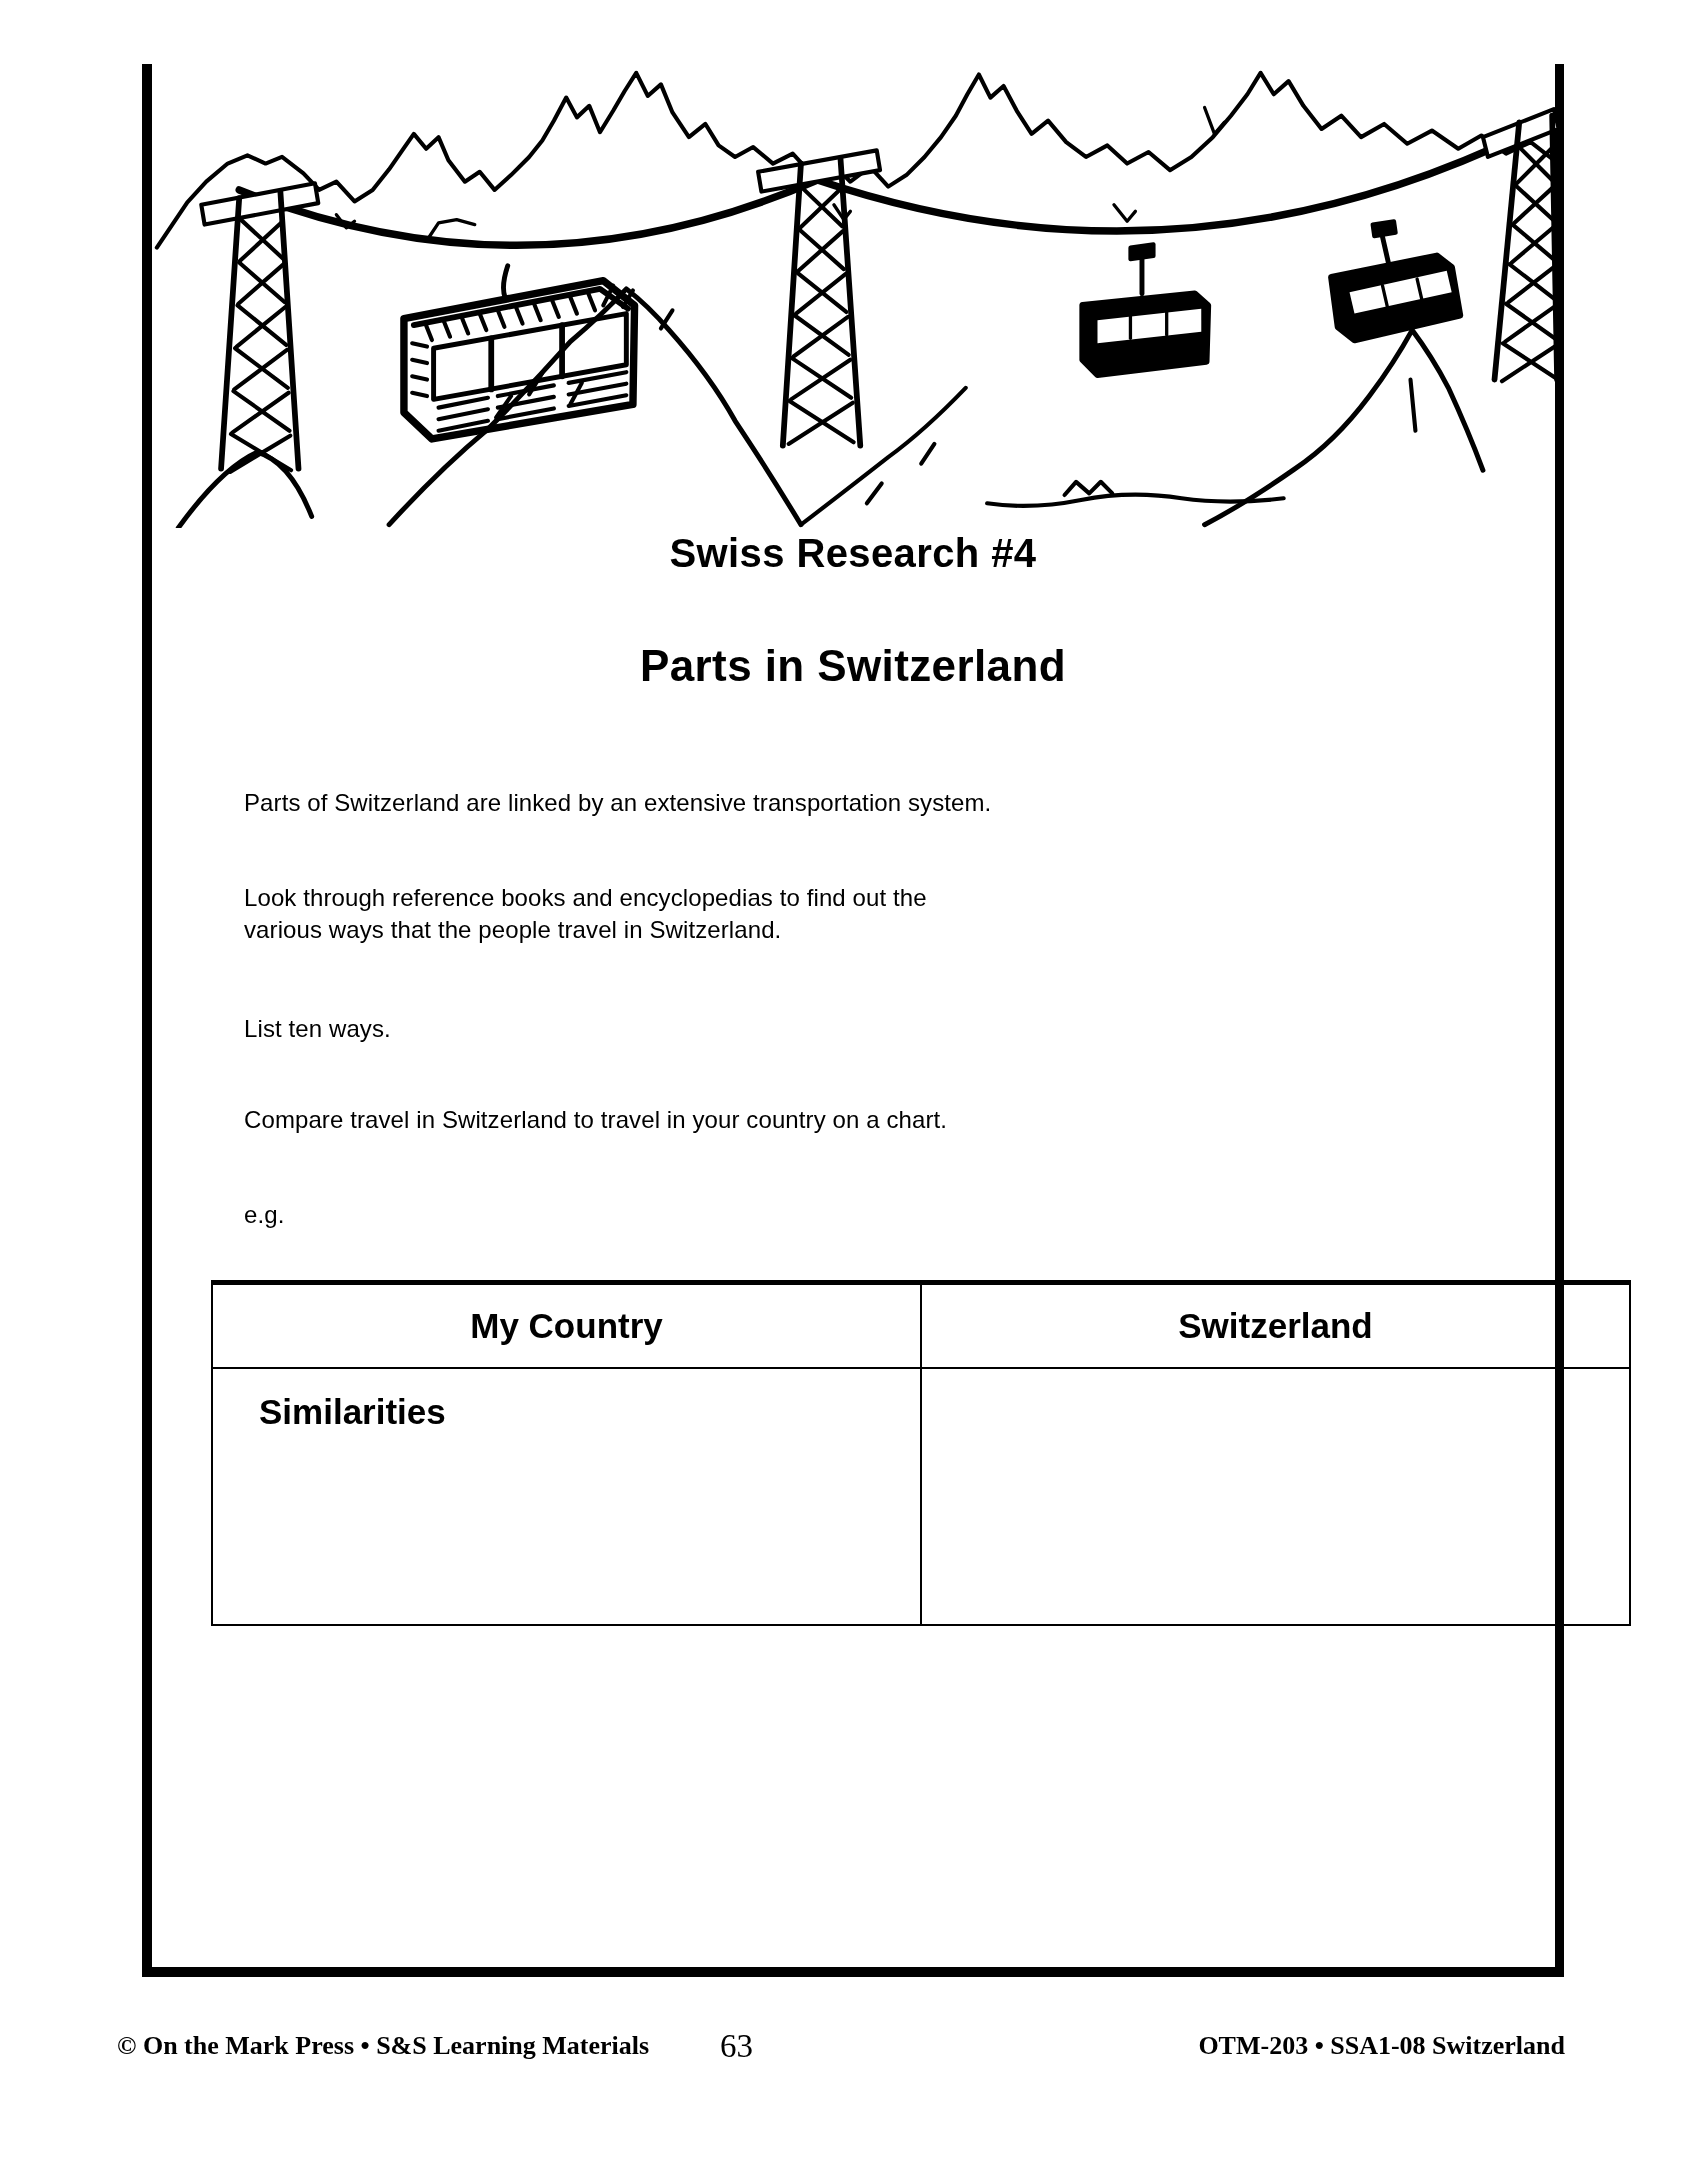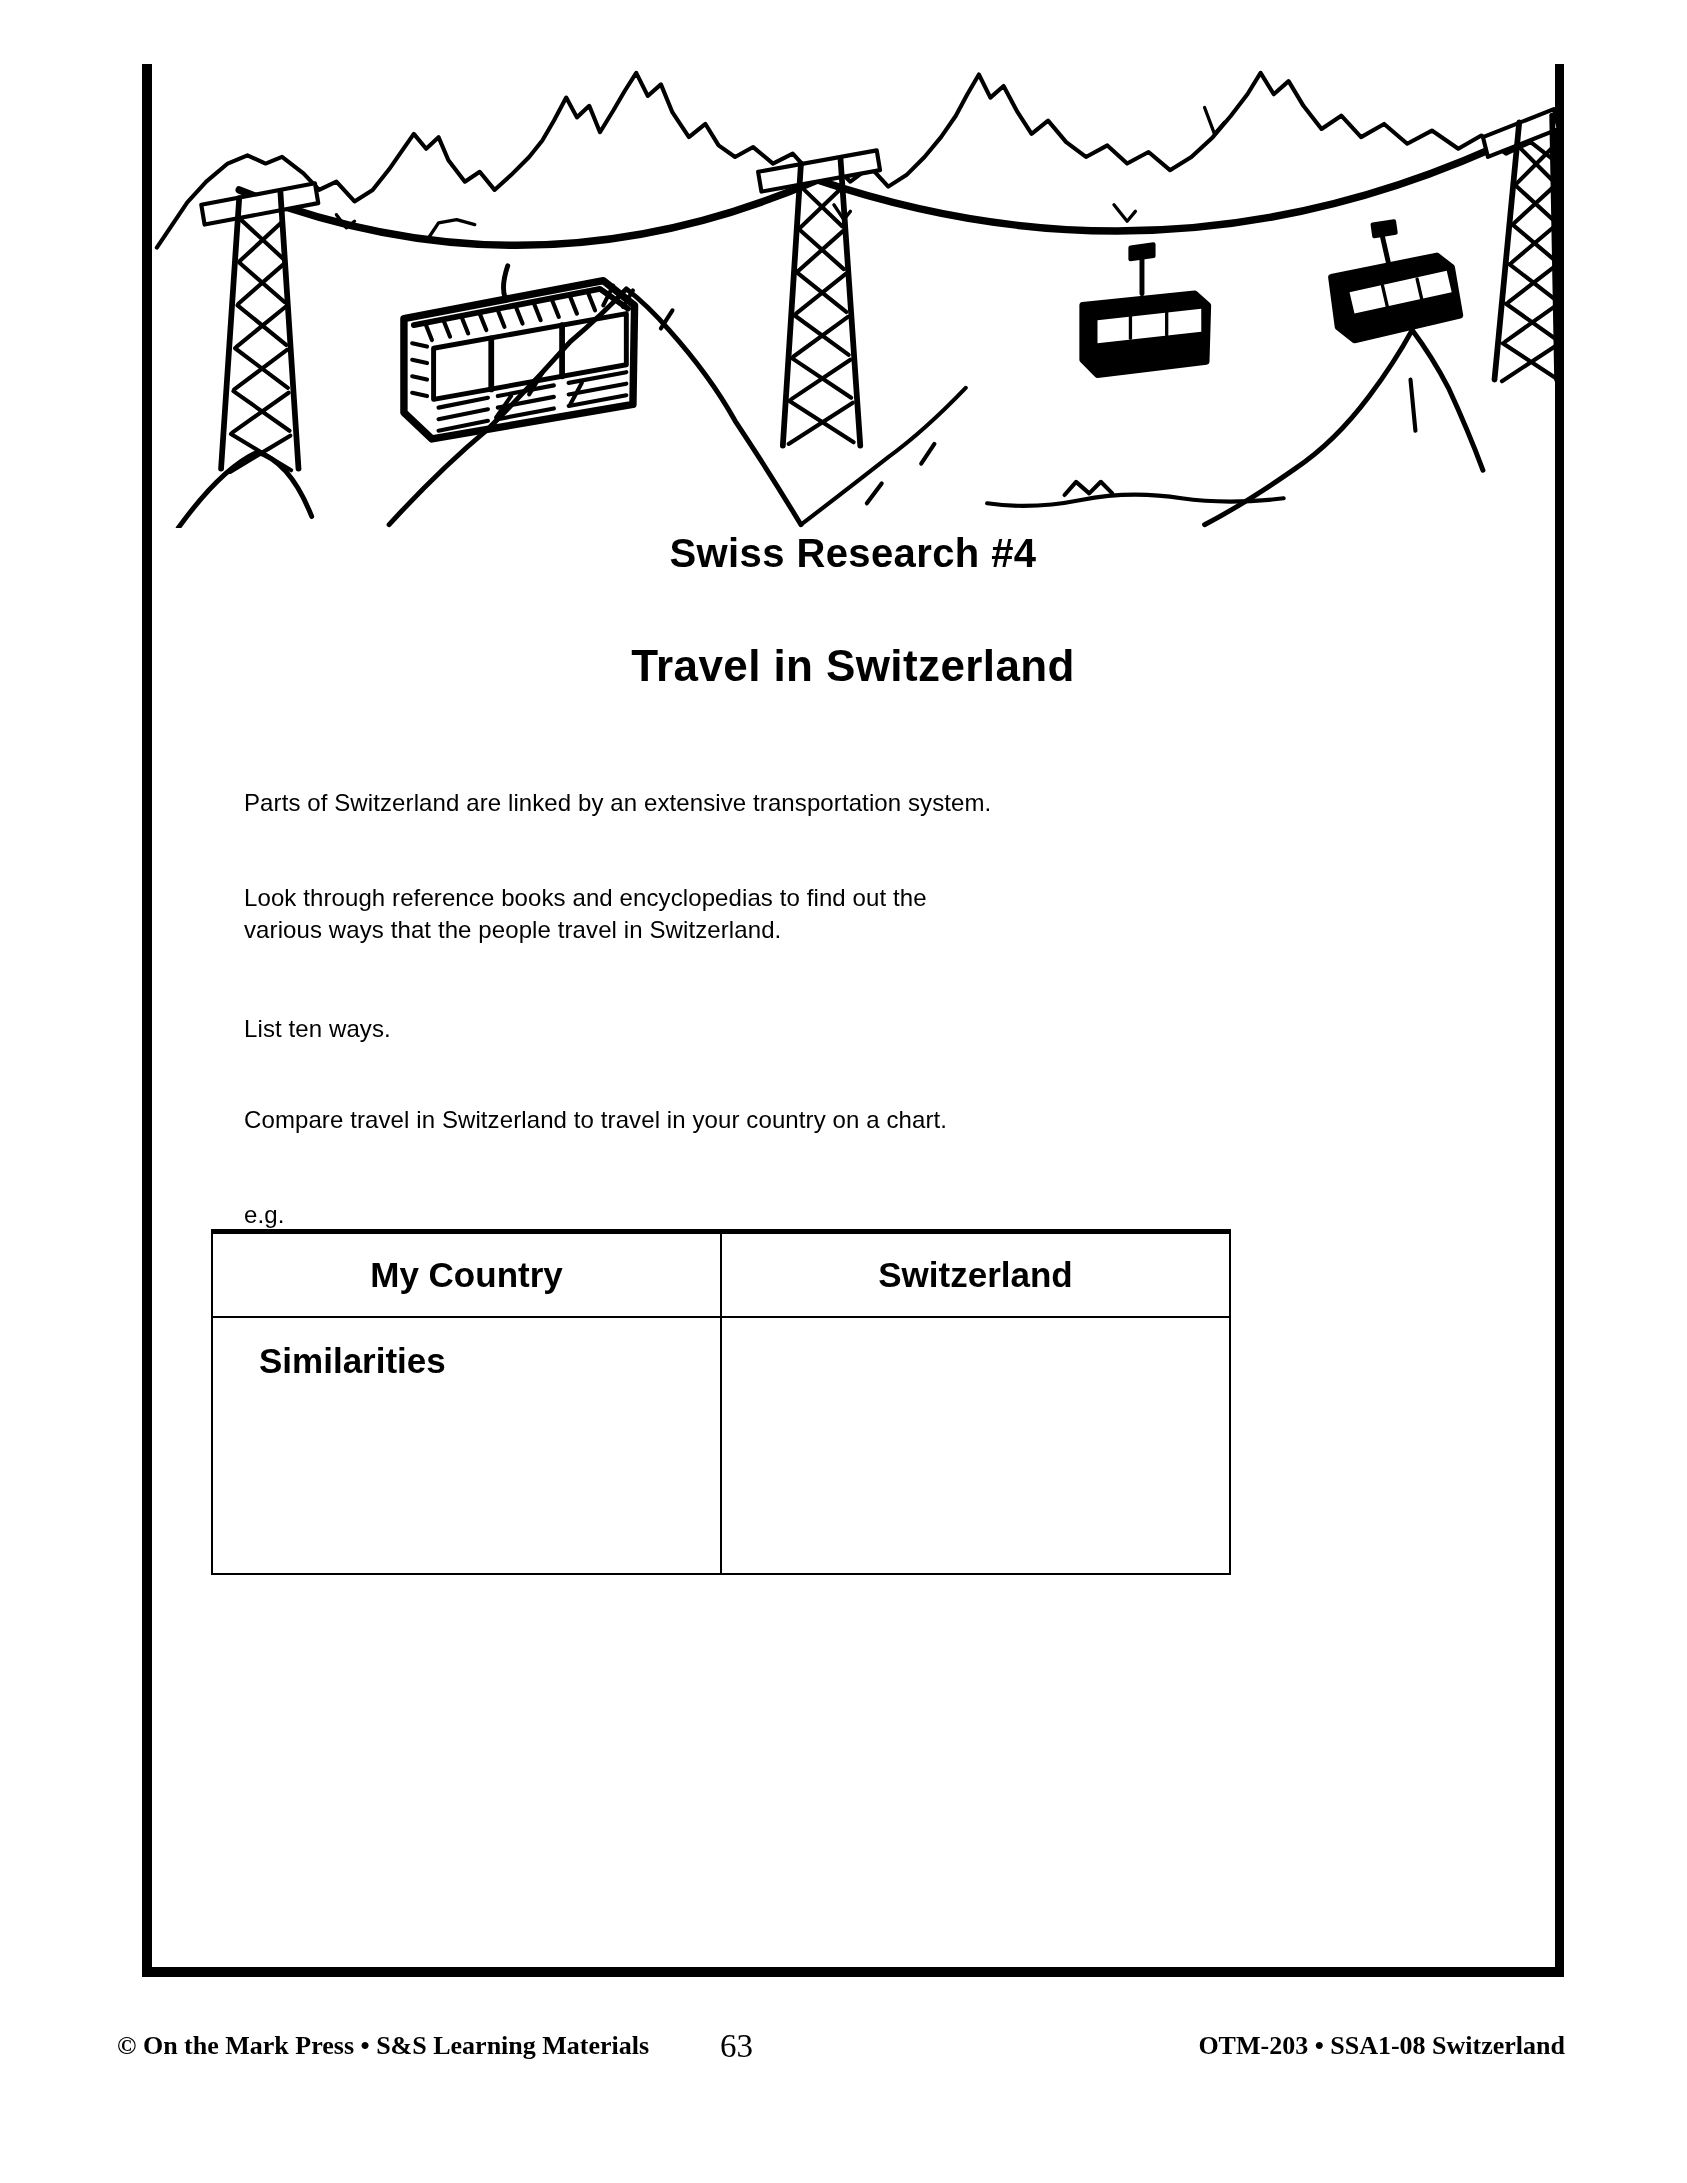--- a/index.html
+++ b/index.html
@@ -71,22 +71,22 @@
   #para-1 { top: 787px; }
   #para-2 { top: 882px; }
   #para-3 { top: 1013px; }
   #para-4 { top: 1104px; }
   #para-eg { top: 1199px; }
 
   
   #compare-table {
     position: absolute;
     left: 211px;
-    top: 1229px;
-    width: 1020px;
+    top: 1280px;
+    width: 1420px;
     border-collapse: collapse;
     table-layout: fixed;
   }
   #compare-table td {
     border: 2.5px solid #000;
     vertical-align: top;
     padding: 0;
   }
   #compare-table .hdr-cell {
     text-align: center;
@@ -325,21 +325,21 @@
                  Q 1318 542 1386 534" stroke-width="5"></path>
         <path d="M 1120 530 L 1134 514 L 1150 528 L 1164 514 L 1178 528" stroke-width="5"></path>
       </g>
 
     </g>
   </svg>
 </div>
 
 <div class="heading" id="title-research">Swiss Research #4</div>
 
-<div class="heading" id="title-main">Travel in Switzerland</div>
+<div class="heading" id="title-main">Parts in Switzerland</div>
 
 <div class="para" id="para-1">Parts of Switzerland are linked by an extensive transportation system.</div>
 
 <div class="para" id="para-2">Look through reference books and encyclopedias to find out the
 various ways that the people travel in Switzerland.</div>
 
 <div class="para" id="para-3">List ten ways.</div>
 
 <div class="para" id="para-4">Compare travel in Switzerland to travel in your country on a chart.</div>
 

